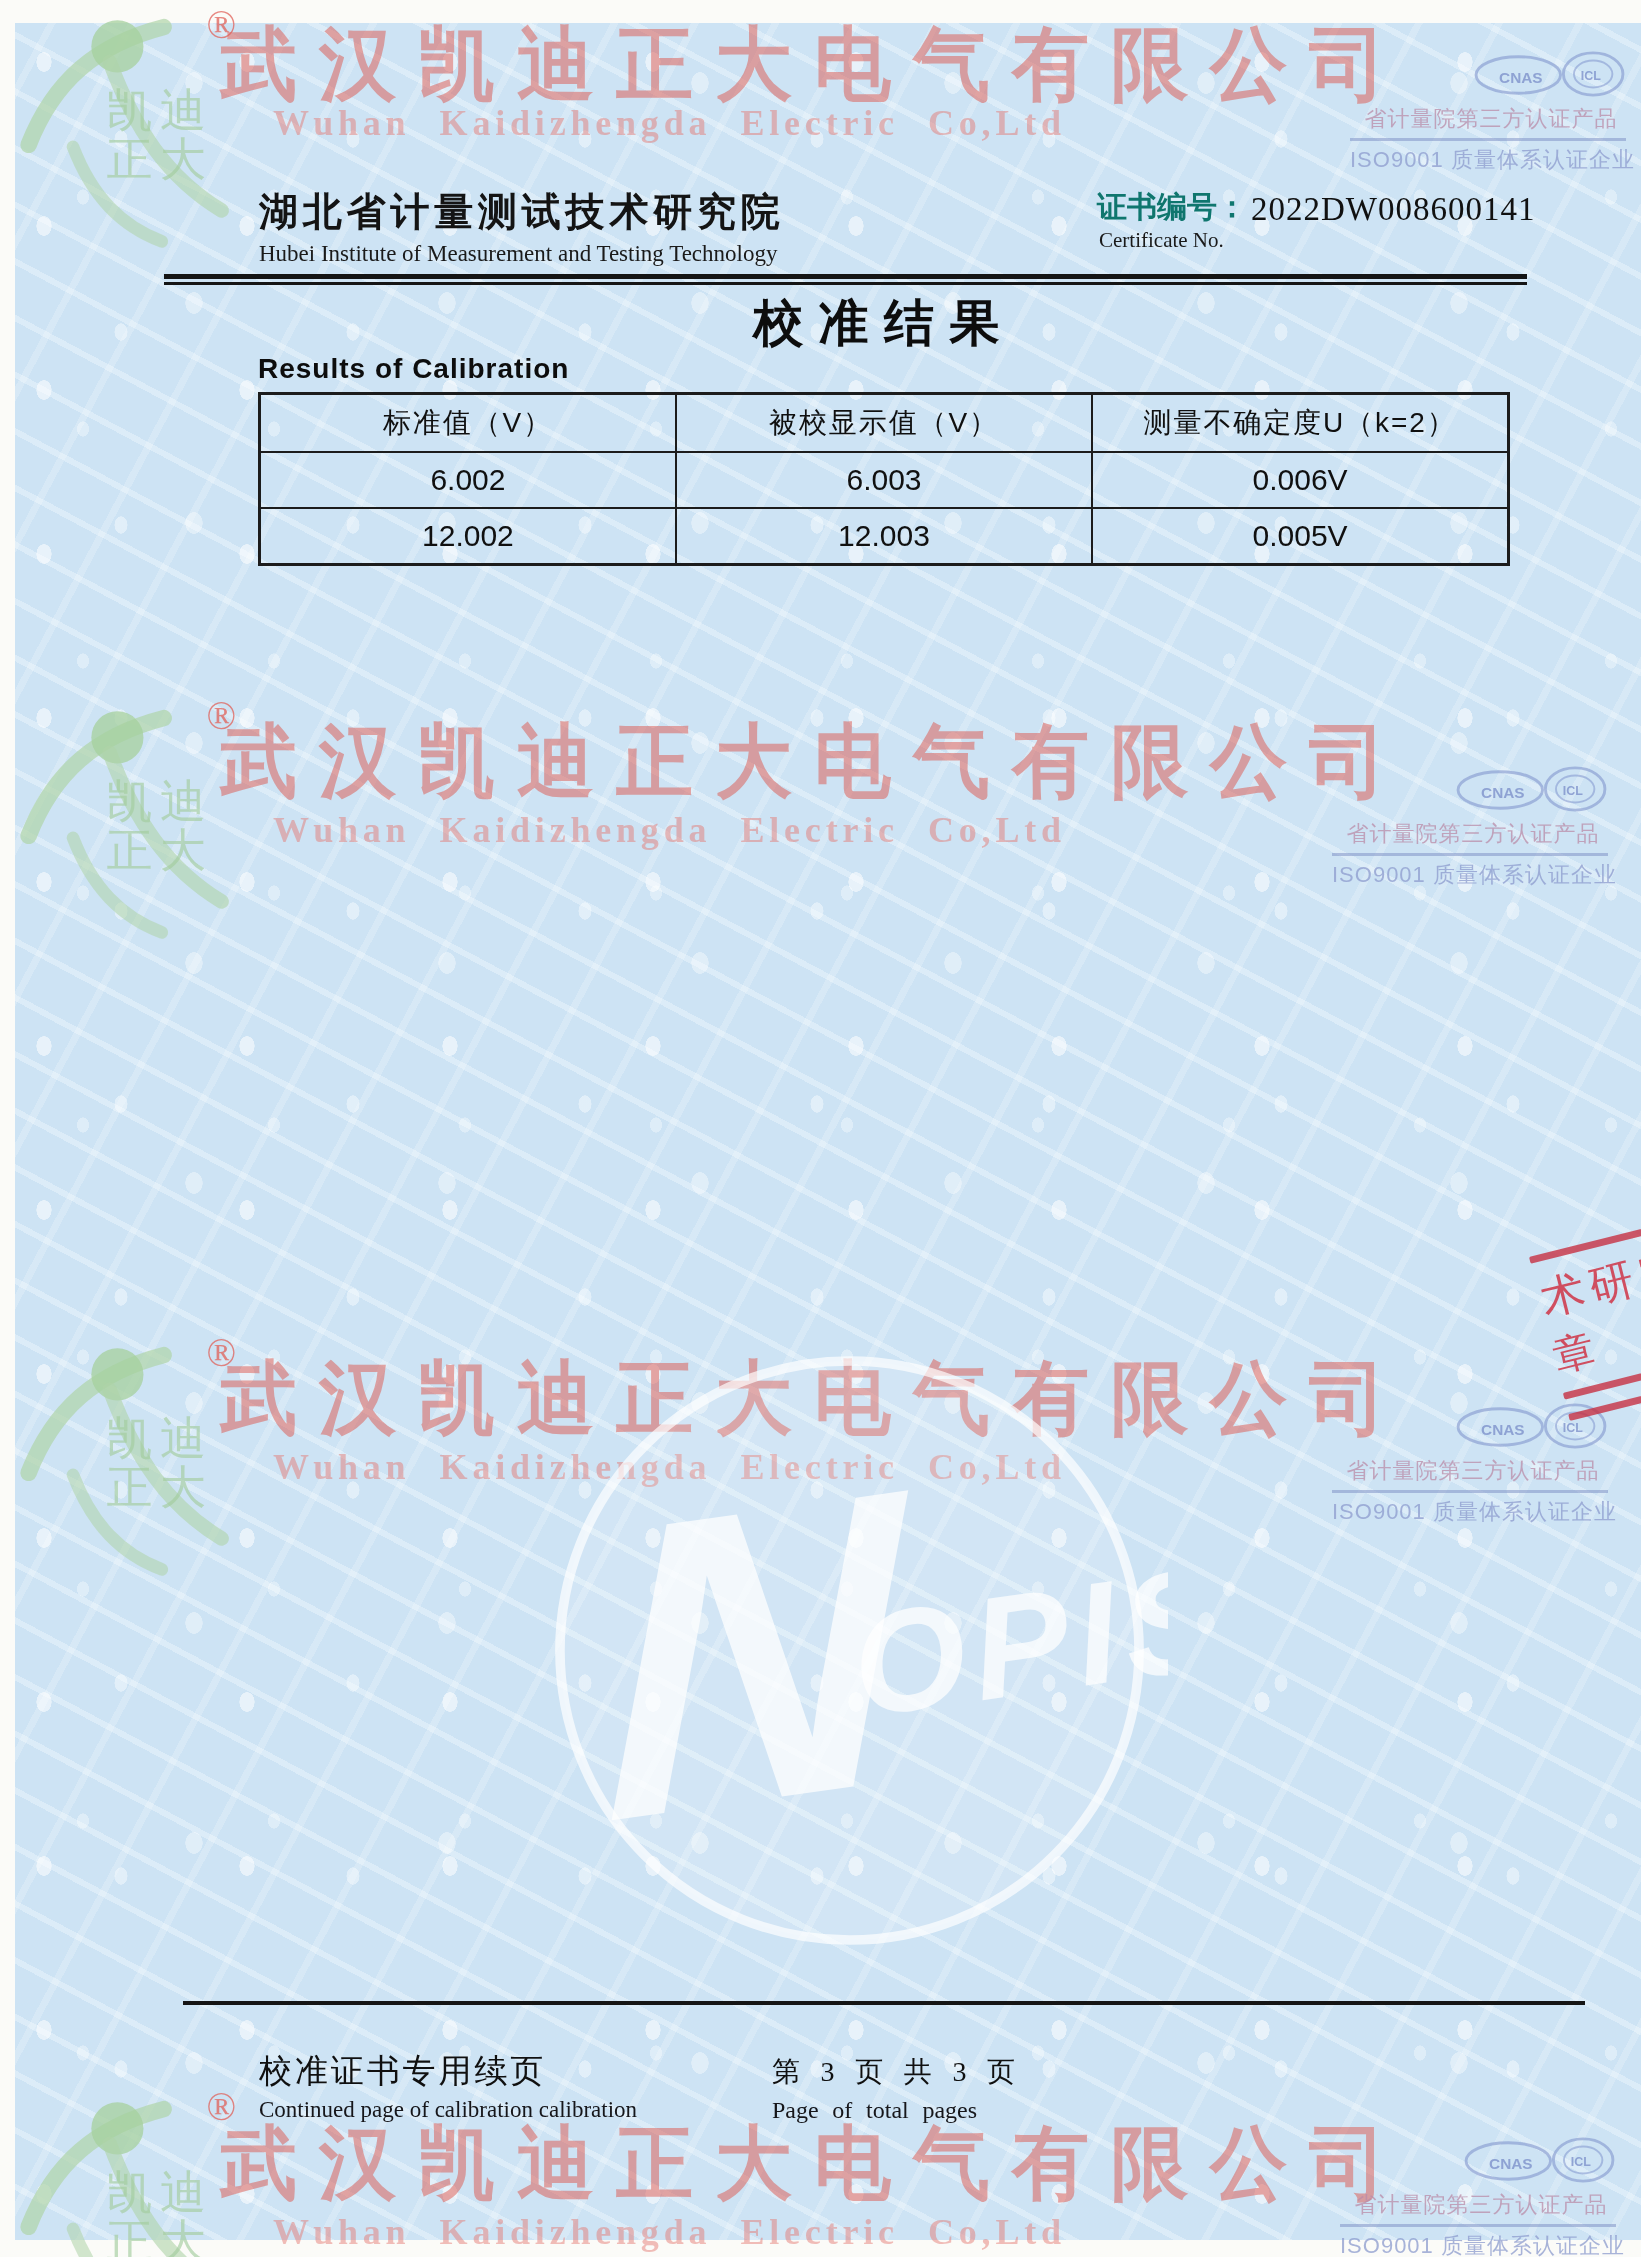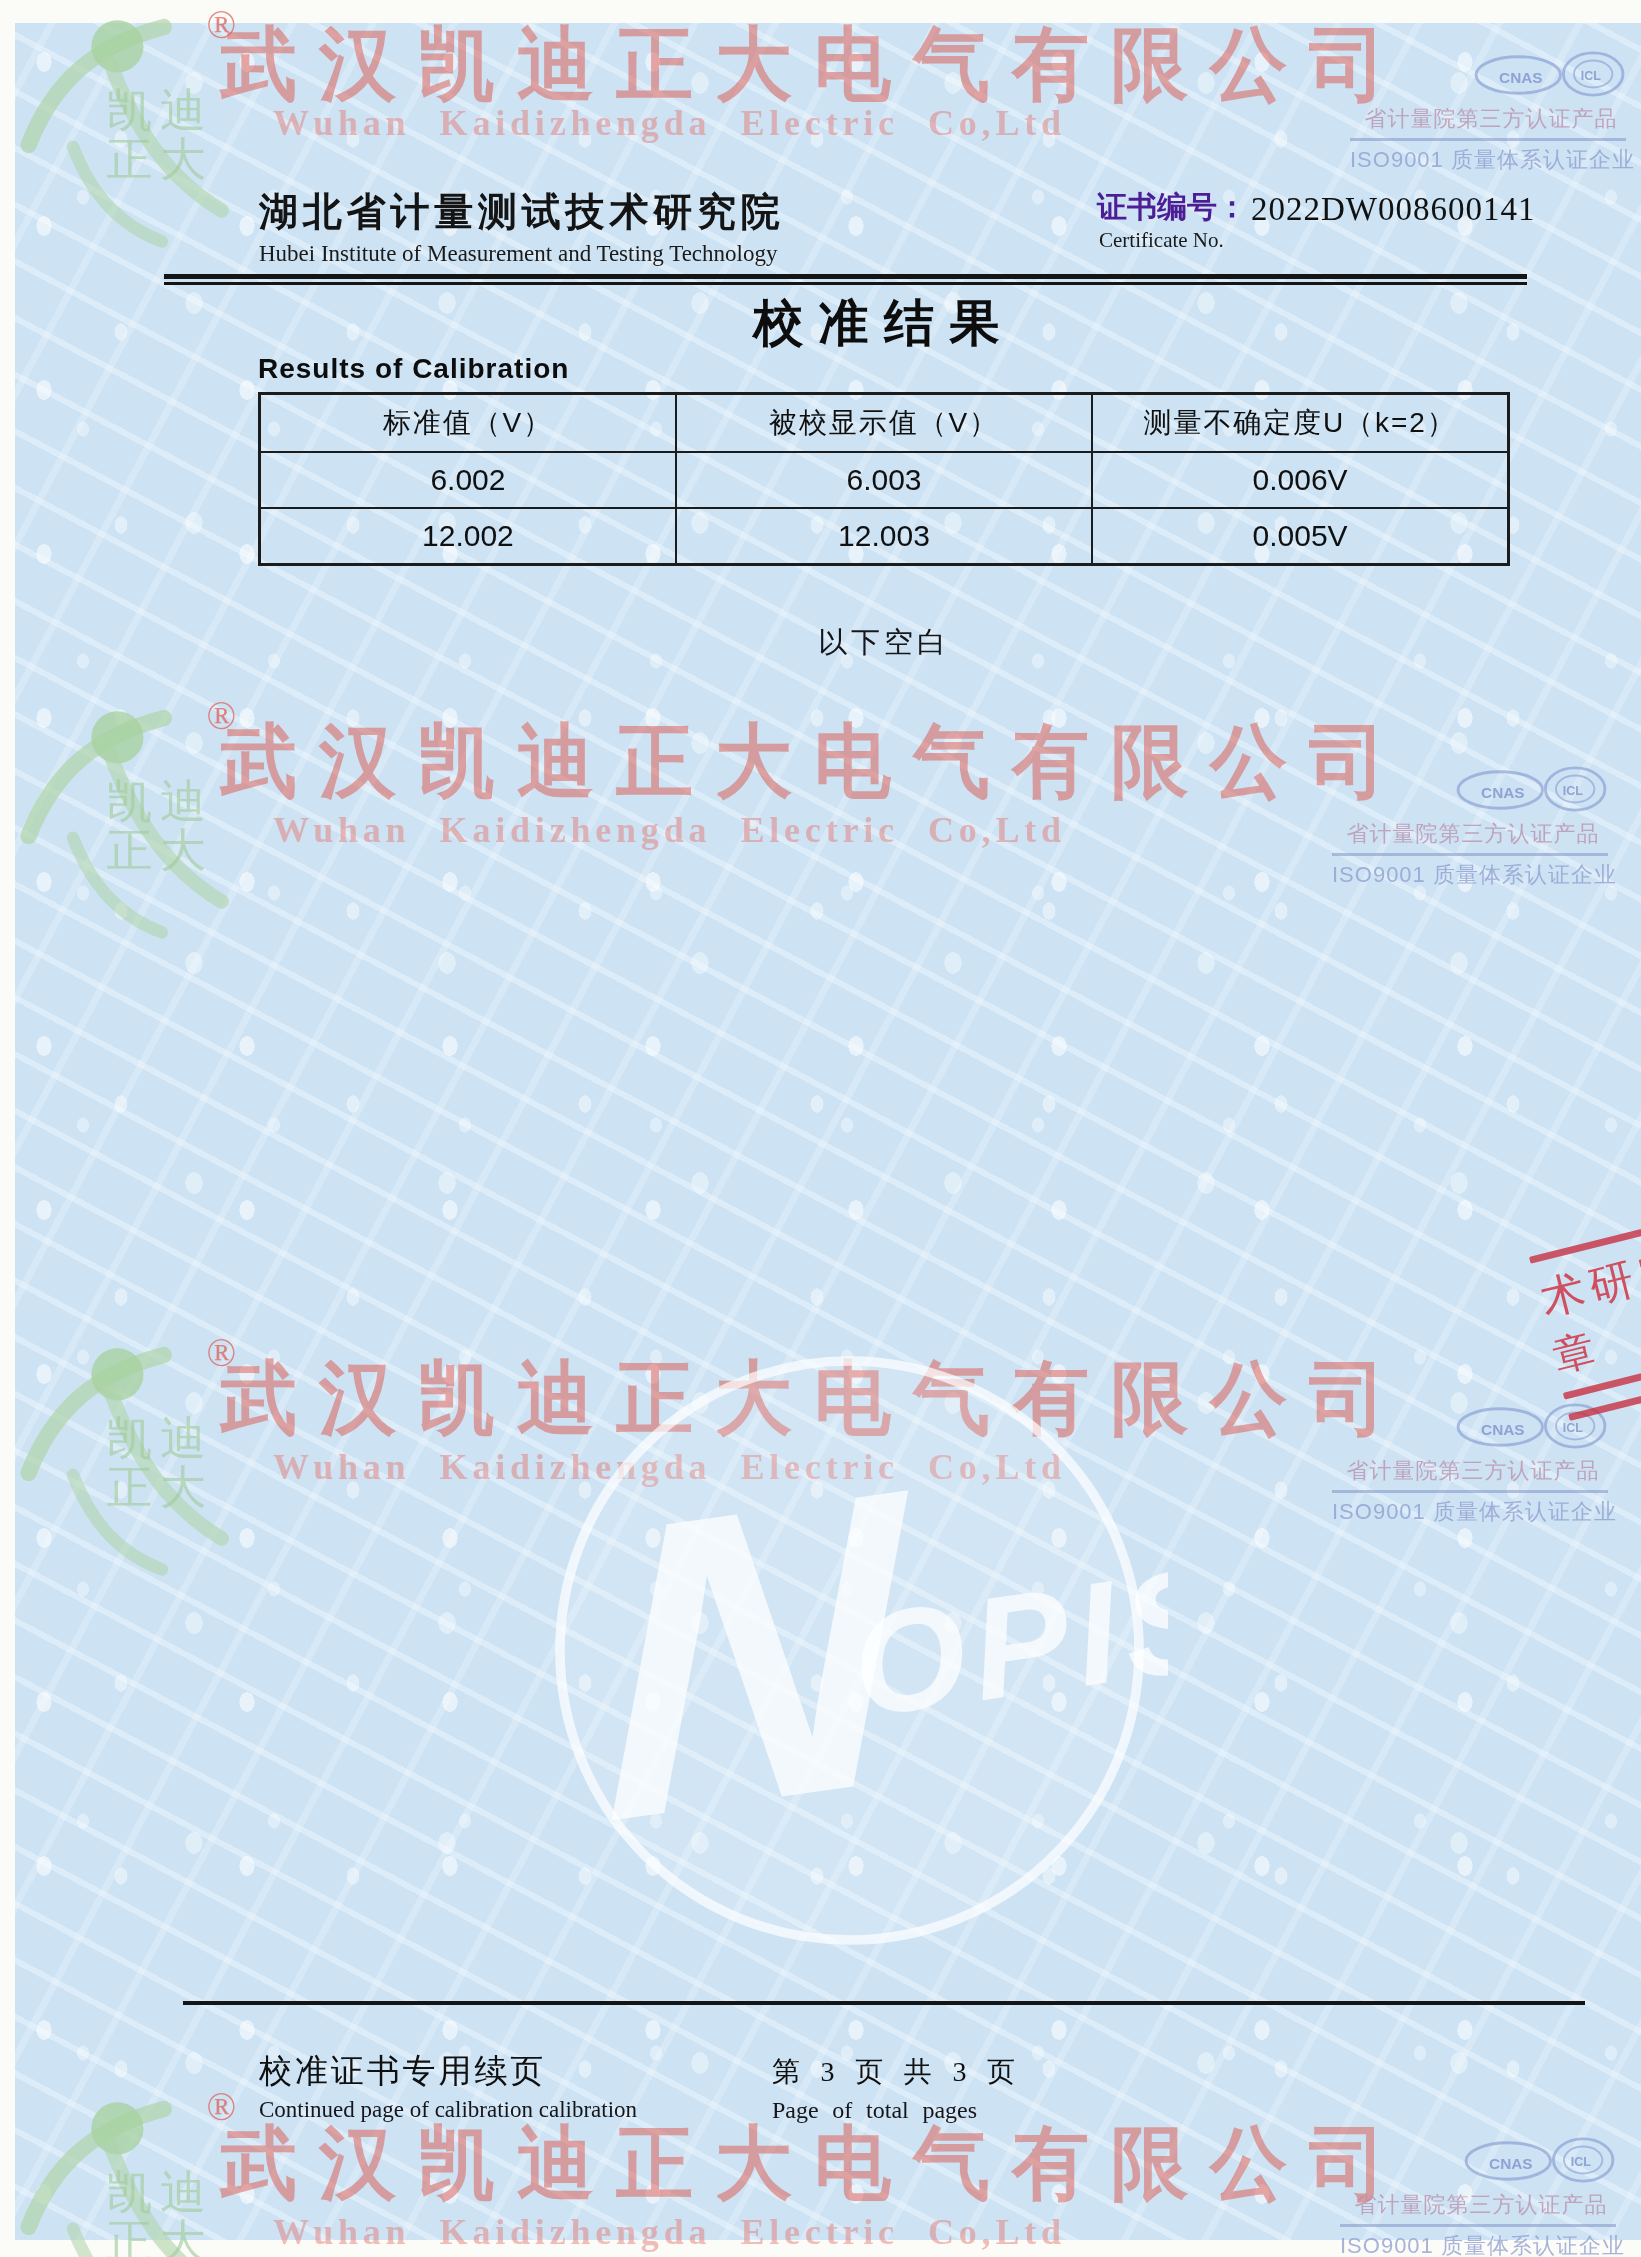--- a/index.html
+++ b/index.html
@@ -73,21 +73,21 @@
     font-family:"Liberation Sans", sans-serif;font-weight:700;
     font-size:39px;letter-spacing:4.8px;color:#141414;white-space:nowrap;
   }
   .inst-en{
     position:absolute;left:259px;top:241px;
     font-size:23px;color:#1a1a1a;white-space:nowrap;
   }
   .cert-label-cn{
     position:absolute;left:1097px;top:187px;
     font-family:"Liberation Sans", sans-serif;font-weight:700;
-    font-size:30px;color:#4c1d95;white-space:nowrap;
+    font-size:30px;color:#0f766e;white-space:nowrap;
   }
   .cert-label-en{
     position:absolute;left:1099px;top:228px;font-size:21px;color:#1a1a1a;white-space:nowrap;
   }
   .cert-no{
     position:absolute;left:1251px;top:191px;font-size:33px;color:#111;
     letter-spacing:1px;white-space:nowrap;
   }
   .head-rule{position:absolute;left:164px;top:274px;width:1363px;}
   .head-rule .r1{height:4.8px;background:#151515;}
@@ -309,21 +309,20 @@
         <td>0.006V</td>
       </tr>
       <tr>
         <td>12.002</td>
         <td>12.003</td>
         <td>0.005V</td>
       </tr>
     </tbody>
   </table>
 
-  <div class="blank-note">以下空白</div>
 
   <div class="foot-rule"></div>
   <div class="foot-cn">校准证书专用续页</div>
   <div class="foot-en">Continued page of calibration calibration</div>
   <div class="page-cn">第 3 页 共 3 页</div>
   <div class="page-en">Page of total pages</div>
 
 </div>
 
 <div class="stamp">

